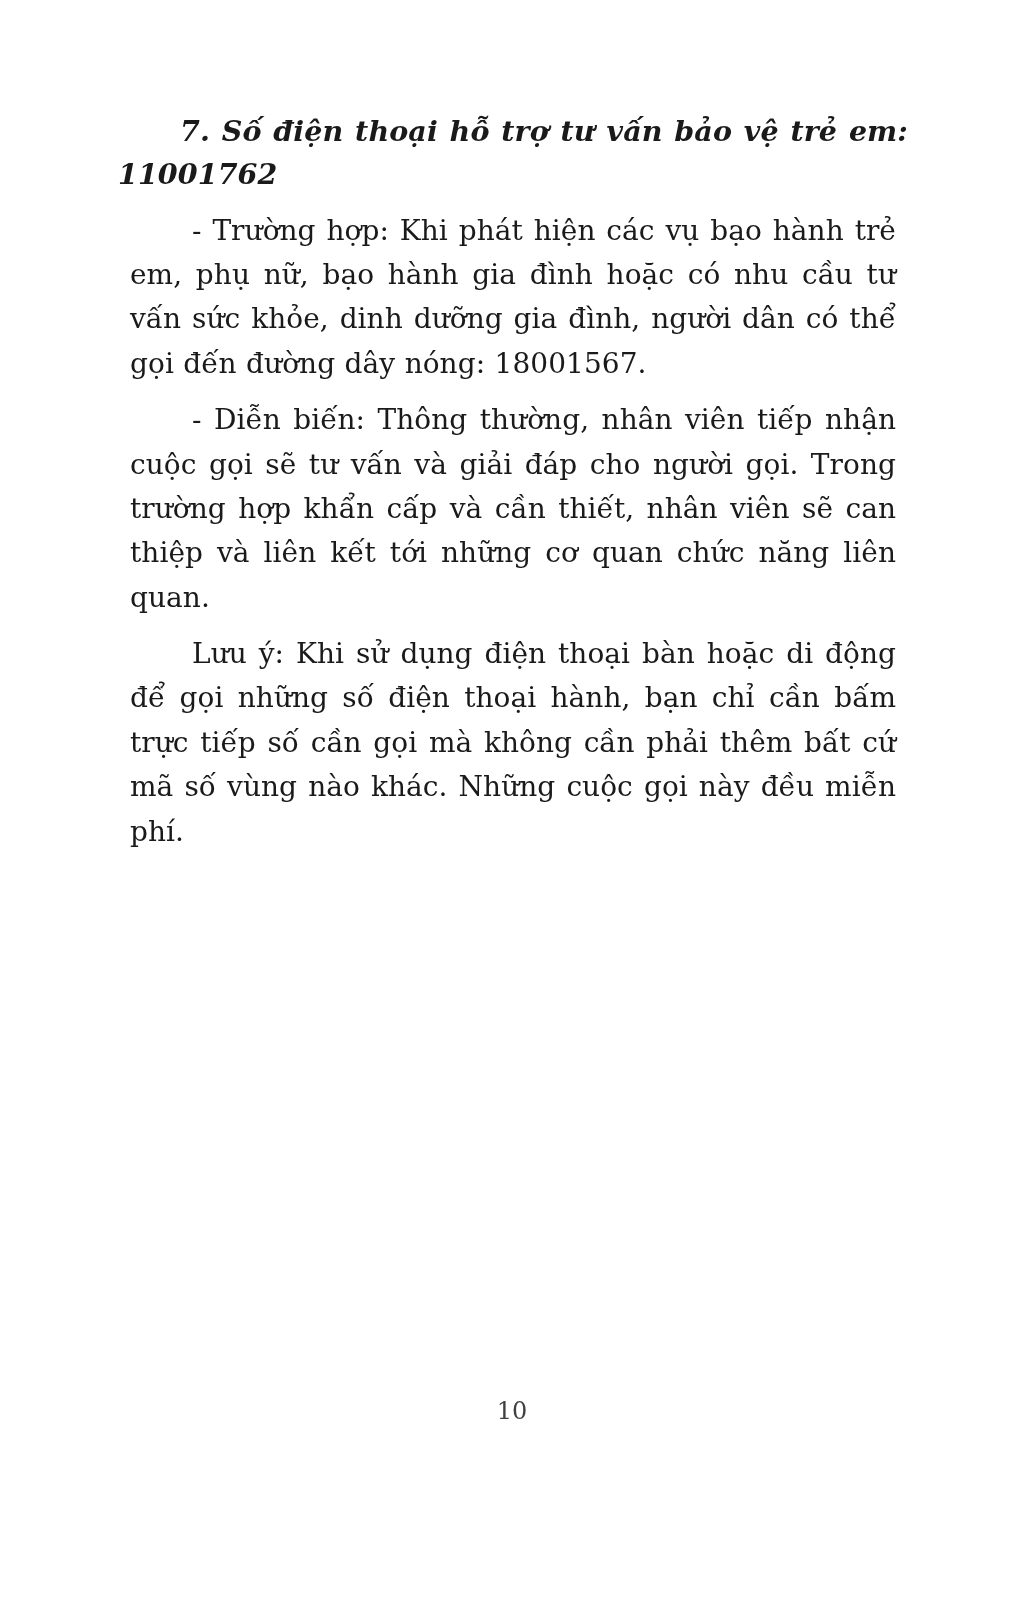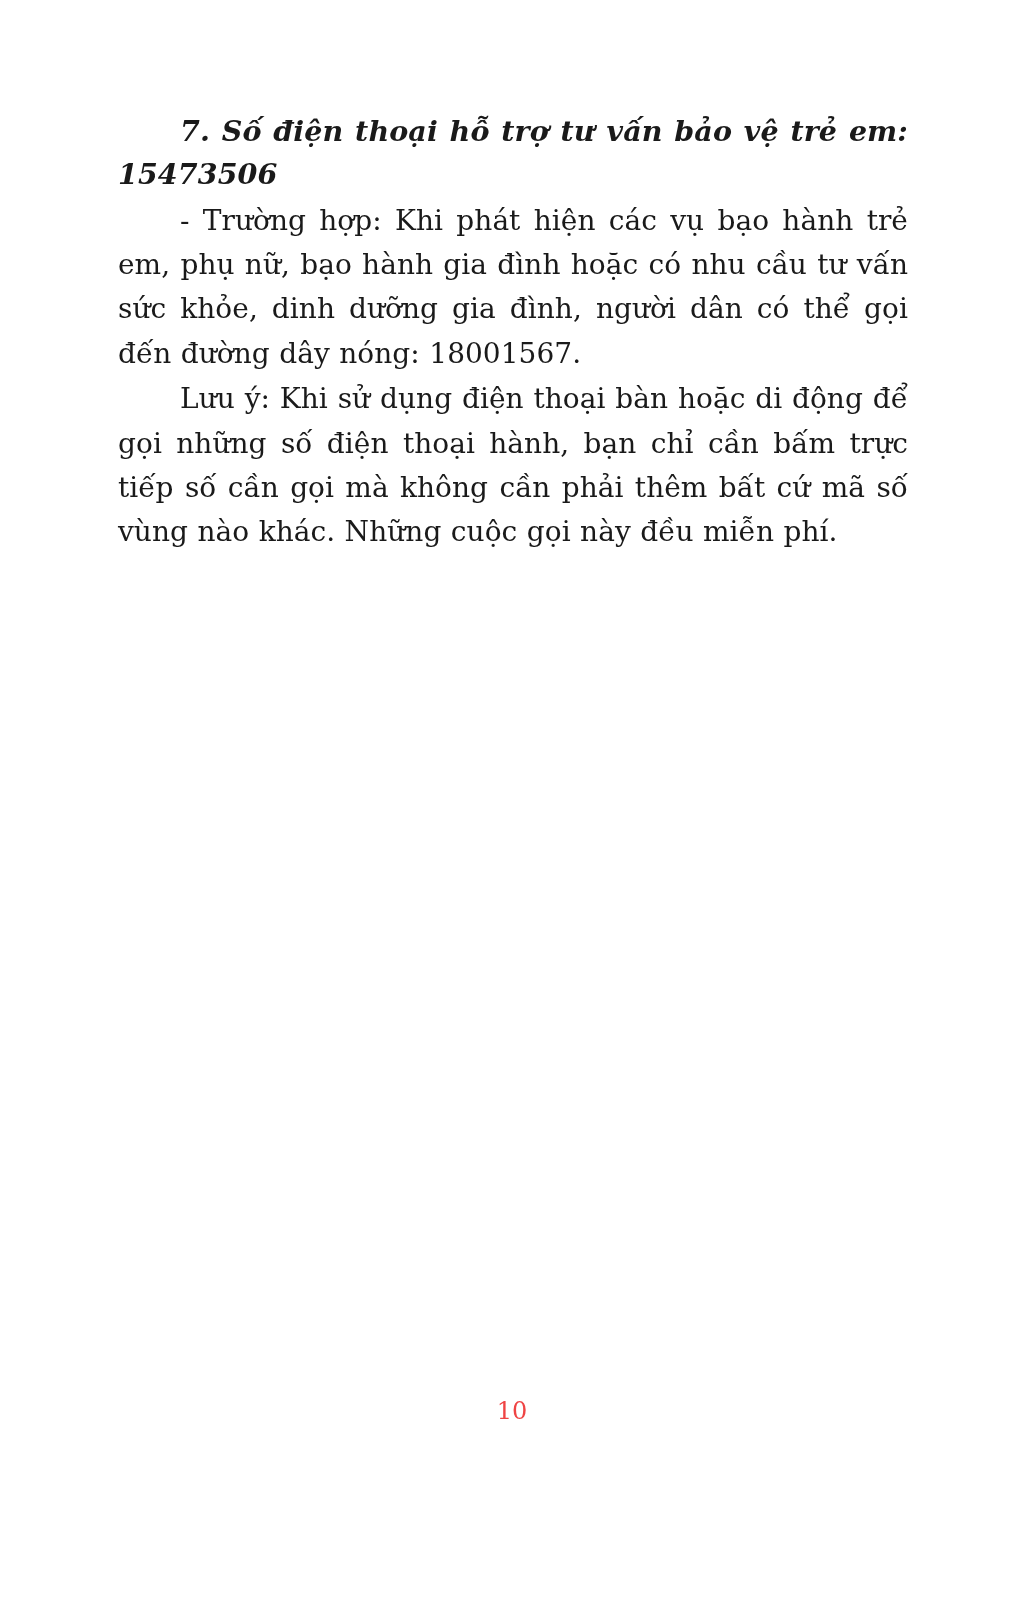--- a/index.html
+++ b/index.html
@@ -40,48 +40,49 @@
   }
   .heading .indent {
     display: inline-block;
     width: 62px;
   }
   .para {
     font-size: 28px;
     line-height: 1.585;
     text-align: justify;
     text-justify: inter-word;
-    margin: 0;
+    margin: 12px;
     letter-spacing: 0.05px;
     text-indent: 62px;
     word-spacing: 0.5px;
   }
   .para + .para {
     margin-top: 1px;
   }
   .page-number {
     position: absolute;
     left: 0;
     right: 0;
     top: 1397px;
     text-align: center;
     font-size: 24px;
     font-family: "DejaVu Serif", "Liberation Serif", serif;
-    color: #ef4444;
+    color: #404040;
   }
 </style>
 </head>
 <body>
 
 <div class="page">
   <div class="content">
 
-    <h1 class="heading"><span class="indent"></span><span>7. Số điện thoại hỗ trợ tư vấn bảo vệ trẻ em:</span> <span>15473506</span></h1>
+    <h1 class="heading"><span class="indent"></span><span>7. Số điện thoại hỗ trợ tư vấn bảo vệ trẻ em:</span> <span>11001762</span></h1>
 
     <p class="para">- Trường hợp: Khi phát hiện các vụ bạo hành trẻ em, phụ nữ, bạo hành gia đình hoặc có nhu cầu tư vấn sức khỏe, dinh dưỡng gia đình, người dân có thể gọi đến đường dây nóng: 18001567.</p>
 
+    <p class="para">- Diễn biến: Thông thường, nhân viên tiếp nhận cuộc gọi sẽ tư vấn và giải đáp cho người gọi. Trong trường hợp khẩn cấp và cần thiết, nhân viên sẽ can thiệp và liên kết tới những cơ quan chức năng liên quan.</p>
 
     <p class="para">Lưu ý: Khi sử dụng điện thoại bàn hoặc di động để gọi những số điện thoại hành, bạn chỉ cần bấm trực tiếp số cần gọi mà không cần phải thêm bất cứ mã số vùng nào khác. Những cuộc gọi này đều miễn phí.</p>
 
   </div>
 
   <div class="page-number">10</div>
 </div>
 
 </body></html>

